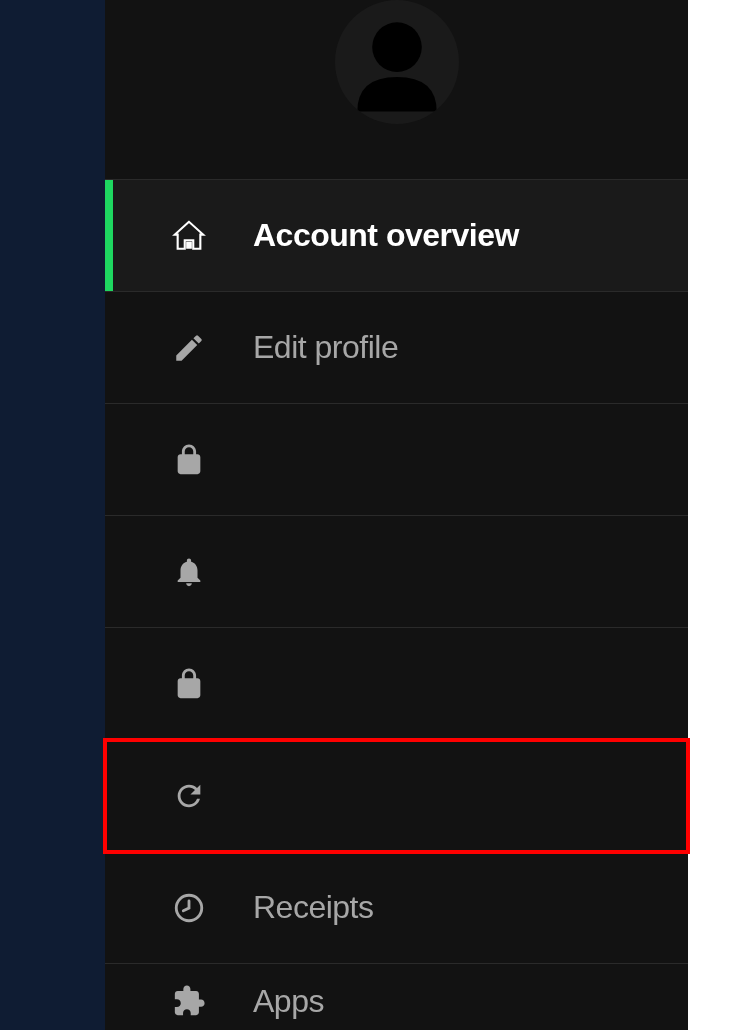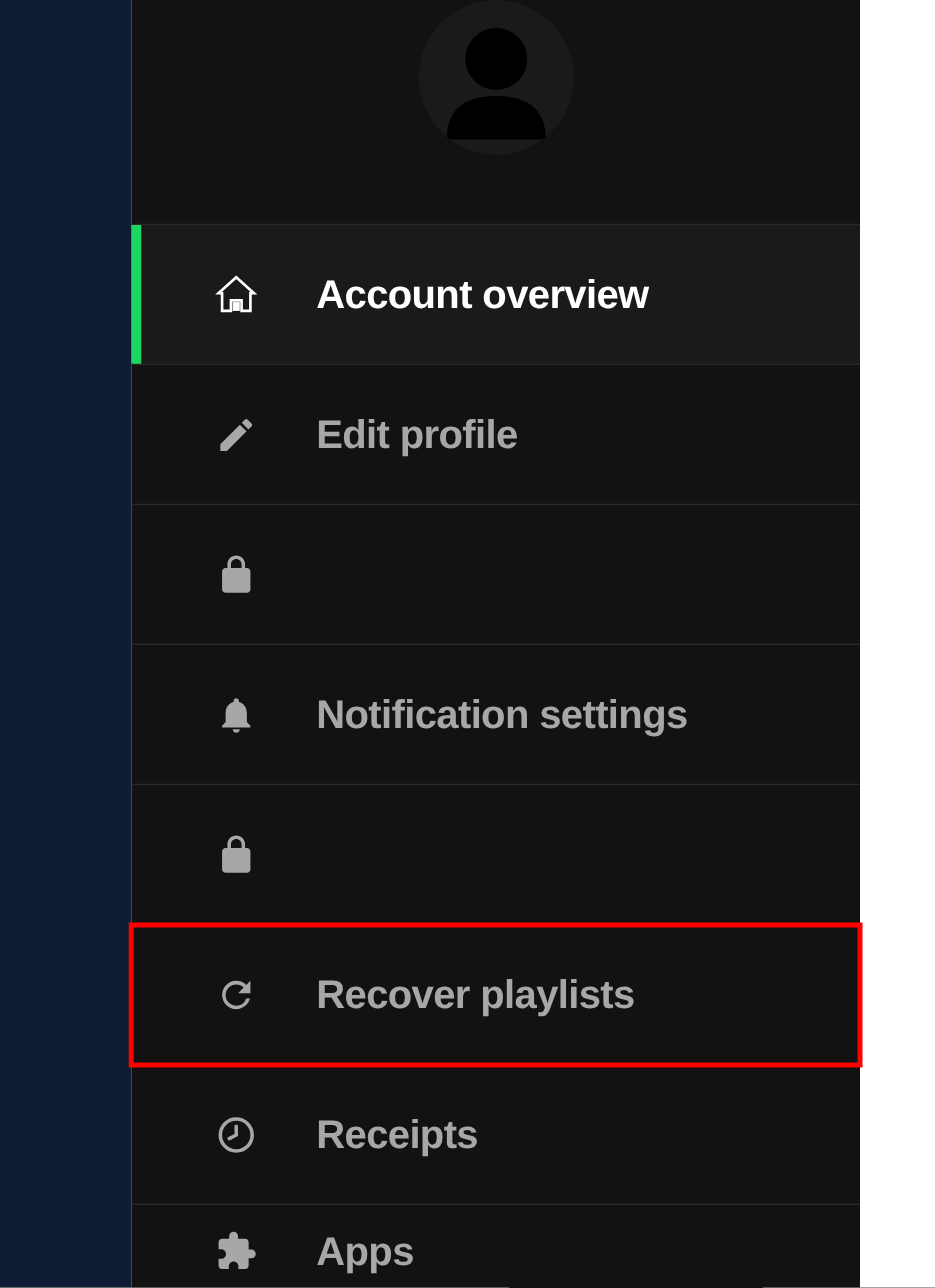--- a/index.html
+++ b/index.html
@@ -92,21 +92,21 @@
       justify-content: center;
       margin-right: 40px;
       flex-shrink: 0;
     }
     .menu-icon svg {
       width: 34px;
       height: 34px;
     }
     .menu-label {
       font-size: 32px;
-      font-weight: 700;
+      font-weight: 400;
       color: #a7a7a7;
       letter-spacing: -0.5px;
     }
     .menu-item.active .menu-label {
       color: #ffffff;
       font-weight: 700;
     }
     .menu-item.active .menu-icon svg {
       fill: #ffffff;
     }
@@ -160,38 +160,36 @@
             </svg>
           </span>
         </li>
 
         <li class="menu-item">
           <span class="menu-icon">
             <svg viewBox="0 0 24 24" fill="#a7a7a7">
               <path d="M12 22c1.1 0 2-.9 2-2h-4c0 1.1.89 2 2 2zm6-6v-5c0-3.07-1.64-5.64-4.5-6.32V4c0-.83-.67-1.5-1.5-1.5s-1.5.67-1.5 1.5v.68C7.63 5.36 6 7.92 6 11v5l-2 2v1h16v-1l-2-2z"></path>
             </svg>
           </span>
-          <span class="menu-label">Notification settings</span>
         </li>
 
         <li class="menu-item">
           <span class="menu-icon">
             <svg viewBox="0 0 24 24" fill="#a7a7a7">
               <path d="M18 8h-1V6c0-2.76-2.24-5-5-5S7 3.24 7 6v2H6c-1.1 0-2 .9-2 2v10c0 1.1.9 2 2 2h12c1.1 0 2-.9 2-2V10c0-1.1-.9-2-2-2zM9 6c0-1.66 1.34-3 3-3s3 1.34 3 3v2H9V6z"></path>
             </svg>
           </span>
         </li>
 
         <li class="menu-item highlighted">
           <span class="menu-icon">
             <svg viewBox="0 0 24 24" fill="#a7a7a7">
               <path d="M17.65 6.35A7.958 7.958 0 0 0 12 4c-4.42 0-7.99 3.58-7.99 8s3.57 8 7.99 8c3.73 0 6.84-2.55 7.73-6h-2.08A5.99 5.99 0 0 1 12 18c-3.31 0-6-2.69-6-6s2.69-6 6-6c1.66 0 3.14.69 4.22 1.78L13 11h7V4l-2.35 2.35z"></path>
             </svg>
           </span>
-          <span class="menu-label">Recover playlists</span>
         </li>
 
         <li class="menu-item">
           <span class="menu-icon">
             <svg viewBox="0 0 24 24" fill="none" stroke="#a7a7a7" stroke-width="2">
               <circle cx="12" cy="12" r="9"></circle>
               <path d="M12 7 L12 12 L8 14" stroke-linecap="round"></path>
             </svg>
           </span>
           <span class="menu-label">Receipts</span>

